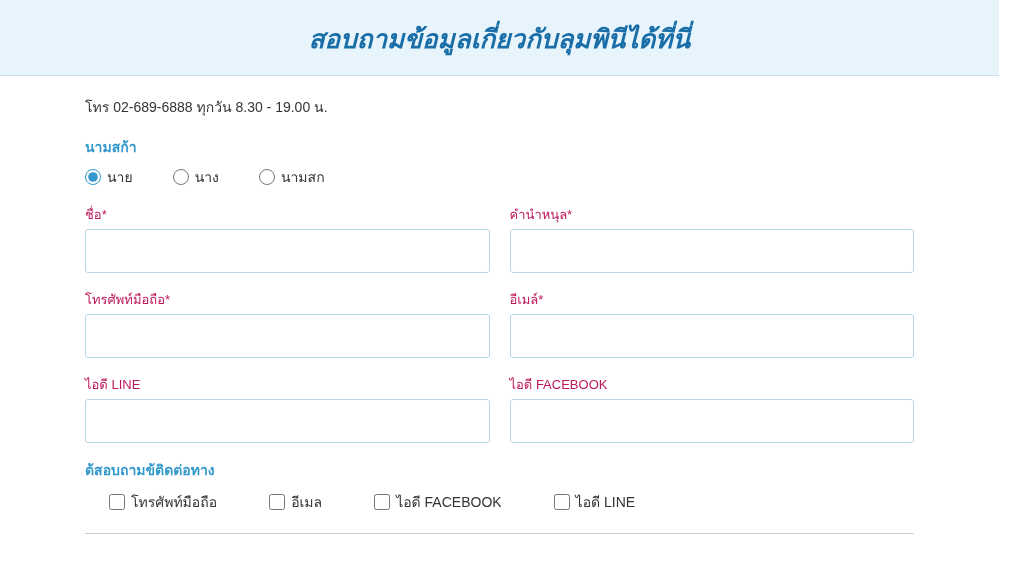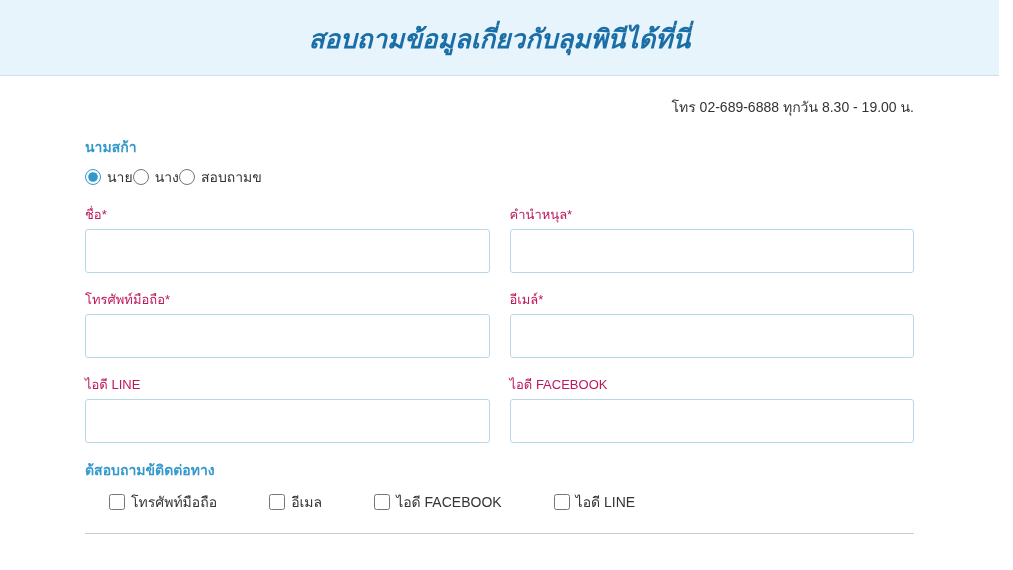--- a/index.html
+++ b/index.html
@@ -35,36 +35,37 @@
       font-style: italic;
       font-weight: bold;
       font-family: 'Arial', serif;
     }
 
     .main-content {
       padding: 20px 85px 30px;
     }
 
     .phone-info {
-      text-align: right;
+      text-align: left;
       color: #333;
       margin-bottom: 18px;
       font-size: 14px;
     }
 
     .section-label {
       color: #3399cc;
       font-size: 14px;
       font-weight: bold;
       margin-bottom: 8px;
     }
 
     .radio-group {
       display: flex;
       align-items: center;
+      gap: 40px;
       margin-bottom: 16px;
     }
 
     .radio-option {
       display: flex;
       align-items: center;
       gap: 6px;
       cursor: pointer;
     }
 
@@ -168,21 +169,21 @@
         <label class="radio-option">
           <input type="radio" name="prefix" value="นาย" checked="" style="">
           <span class="radio-label">นาย</span>
         </label>
         <label class="radio-option">
           <input type="radio" name="prefix" value="นาง" style="">
           <span class="radio-label">นาง</span>
         </label>
         <label class="radio-option">
           <input type="radio" name="prefix" value="นางสาว" style="">
-          <span class="radio-label">สอบถามข</span>
+          <span class="radio-label">นามสก</span>
         </label>
       </div>
     </div>
 
     <div class="form-row">
       <div class="form-group">
         <label class="field-label">ชื่อ*</label>
         <input type="text" class="text-input" style="">
       </div>
       <div class="form-group">

